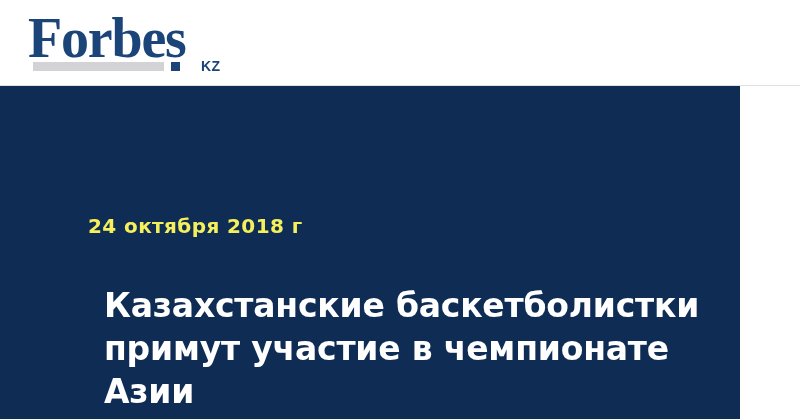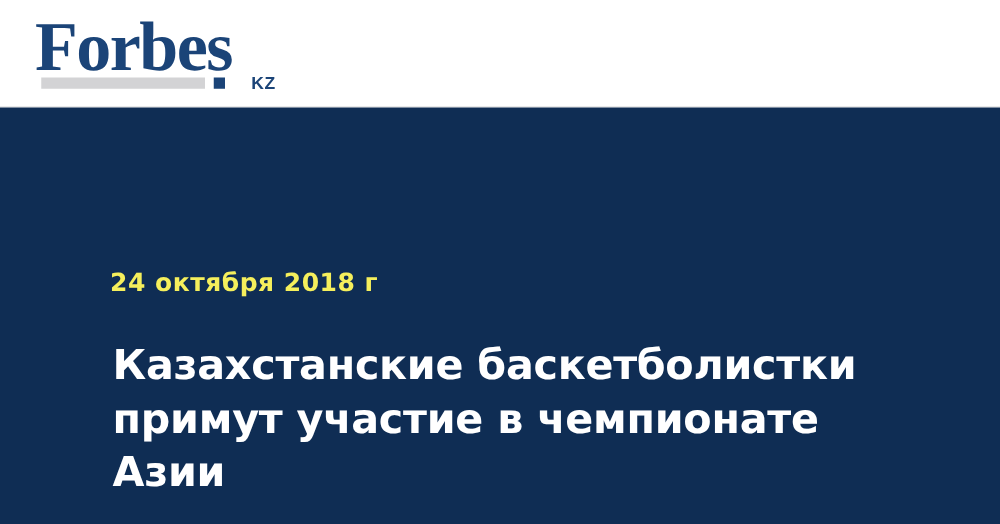--- a/index.html
+++ b/index.html
@@ -92,21 +92,21 @@
     width: 800px;
     height: 1px;
     background: #e2e2e2;
   }
 
   
   .navy-body {
     position: absolute;
     left: 0;
     top: 86px;
-    width: 800px;
+    width: 740px;
     height: 333px;
     background: #0f2d54;
   }
 
   .article-date {
     position: absolute;
     left: 88px;
     top: 128px;
     font-family: "DejaVu Sans", "Liberation Sans", sans-serif;
     font-weight: bold;
@@ -121,21 +121,21 @@
     position: absolute;
     left: 88px;
     top: 182px;
     width: 600px;
     font-family: "DejaVu Sans", "Liberation Sans", sans-serif;
     font-weight: bold;
     font-size: 33px;
     line-height: 43px;
     letter-spacing: -0.2px;
     color: #ffffff;
-    margin: 2px;
+    margin: 16px;
   }
 </style>
 </head>
 <body>
 
 <div class="card">
 
   <div class="header-band">
     <div class="logo">
       <div class="logo-wordmark">Forbes</div>

